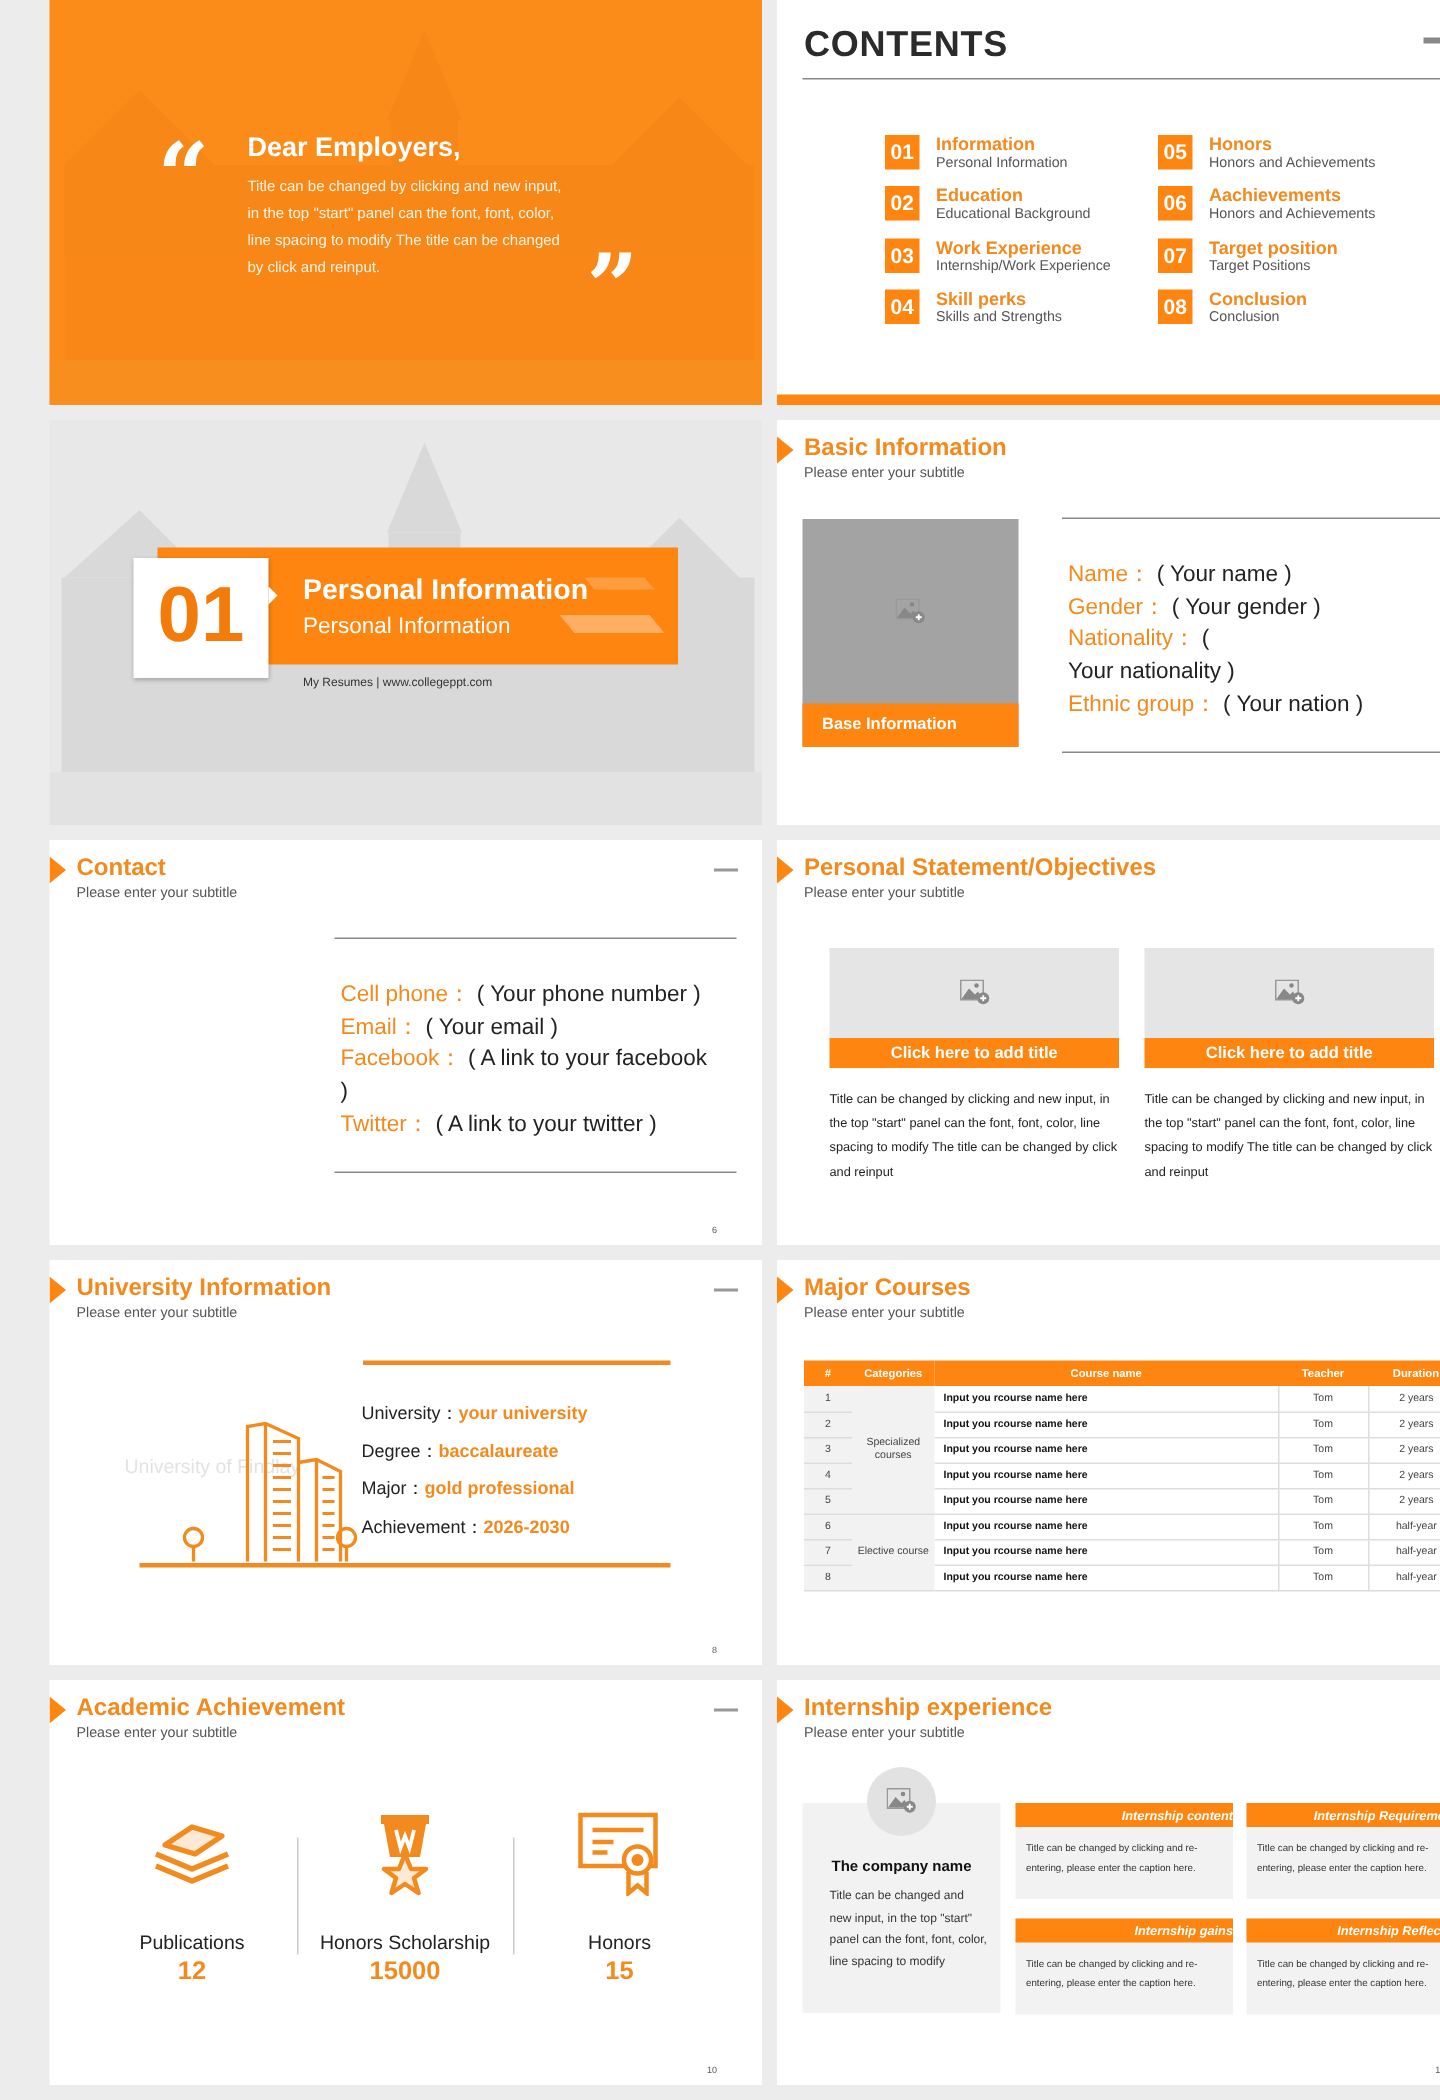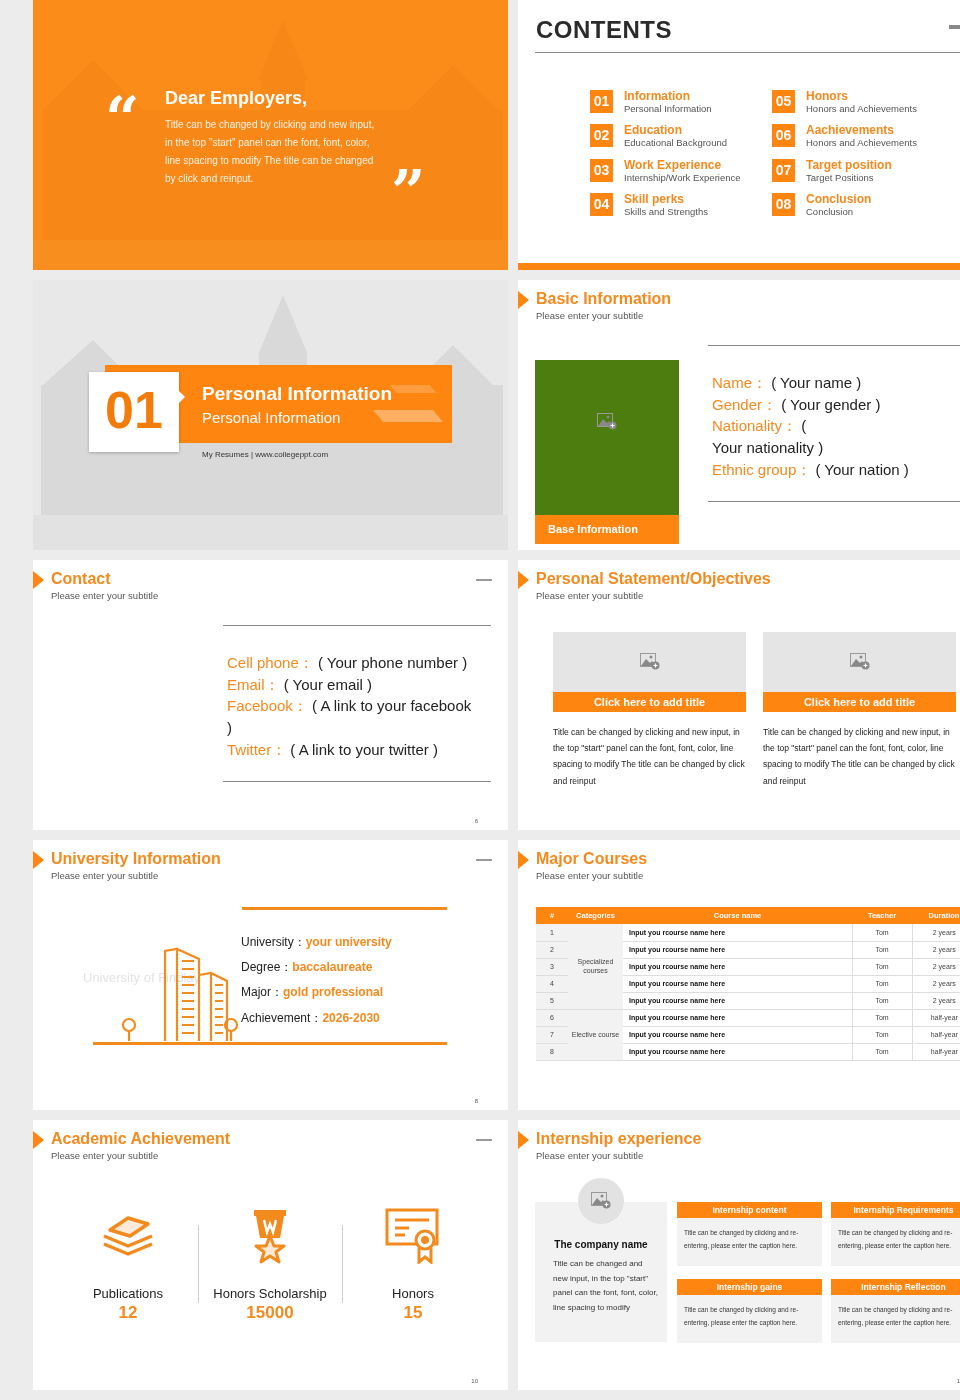--- a/index.html
+++ b/index.html
@@ -43,21 +43,21 @@
   .section-numbox { position: absolute; left: 56px; top: 92px; width: 90px; height: 80px; background: #fff; box-shadow: 0 1px 3px rgba(0,0,0,0.25); }
   .section-num { position: absolute; left: 0; right: 0; top: 8px; text-align: center; font-size: 52px; font-weight: bold; color: #f27b0a; }
   .section-notch { position: absolute; left: 146px; top: 111px; width: 0; height: 0; border-top: 6px solid transparent; border-bottom: 6px solid transparent; border-left: 6px solid #fff; }
   .section-title { position: absolute; left: 169px; top: 103px; font-size: 19px; font-weight: bold; color: #fff; }
   .section-sub { position: absolute; left: 169px; top: 129px; font-size: 15px; color: #fff; }
   .section-foot { position: absolute; left: 169px; top: 170px; font-size: 8px; color: #333; }
   .deco1 { position: absolute; left: 345px; top: 130px; width: 60px; height: 12px; background: rgba(255,255,255,0.35); transform: skewX(40deg); }
   .deco2 { position: absolute; left: 360px; top: 105px; width: 40px; height: 8px; background: rgba(255,255,255,0.2); transform: skewX(40deg); }
 
   
-  .photo-panel { position: absolute; left: 17px; top: 80px; width: 144px; height: 184px; background: #4d7c0f; }
+  .photo-panel { position: absolute; left: 17px; top: 66px; width: 144px; height: 152px; background: #a3a3a3; }
   .photo-caption { position: absolute; left: 0; right: 0; bottom: 0; height: 29px; background: #fd8510; color: #fff; font-weight: bold; font-size: 11px; line-height: 29px; padding-left: 13px; }
   .img-icon { position: absolute; width: 20px; height: 17px; }
   .info-rule { position: absolute; left: 190px; right: 17px; height: 1px; background: #888; }
   .info-list { position: absolute; left: 194px; top: 96px; width: 250px; }
   .info-row { font-size: 15px; line-height: 21.7px; color: #222; }
   .info-row .lbl { color: #f28a1e; }
 
   
   .stmt-card { position: absolute; top: 72px; width: 193px; }
   .stmt-img { width: 193px; height: 60px; background: #e5e5e5; position: relative; }
@@ -89,21 +89,21 @@
   .ach-label { margin-top: 18px; font-size: 13px; color: #222; }
   .ach-value { font-size: 17px; font-weight: bold; color: #f28a1e; margin-top: 2px; }
   .ach-div { position: absolute; top: 105px; width: 1px; height: 78px; background: #ccc; }
 
   
   .intern-company { position: absolute; left: 17px; top: 82px; width: 132px; height: 140px; background: #f2f2f2; }
   .intern-circle { position: absolute; left: 60px; top: 58px; width: 46px; height: 46px; border-radius: 50%; background: #e2e2e2; }
   .intern-cname { position: absolute; left: 17px; top: 119px; width: 132px; text-align: center; font-size: 10px; font-weight: bold; color: #111; }
   .intern-ctext { position: absolute; left: 35px; top: 137px; width: 105px; font-size: 8px; line-height: 14.5px; color: #333; }
   .intern-box { position: absolute; width: 145px; height: 64px; background: #f2f2f2; }
-  .intern-box-hdr { height: 16px; background: #fd8510; color: #fff; font-weight: bold; font-size: 8.5px; text-align: center; line-height: 16px; }
+  .intern-box-hdr { height: 16px; background: #fd8510; color: #fff; font-weight: bold; font-size: 8.5px; text-align: right; line-height: 16px; font-style: italic; }
   .intern-box-body { padding: 8px 6px 0 7px; font-size: 6.5px; line-height: 13px; color: #333; }
 </style>
 </head>
 <body>
 
 <div class="slide col-l r0 cover">
   <svg class="cover-bldg" width="475" height="270" viewBox="0 0 475 270">
     <g fill="#f58415" opacity="0.55">
       <polygon points="250,20 275,80 225,80"></polygon>
       <rect x="228" y="80" width="44" height="80"></rect>

